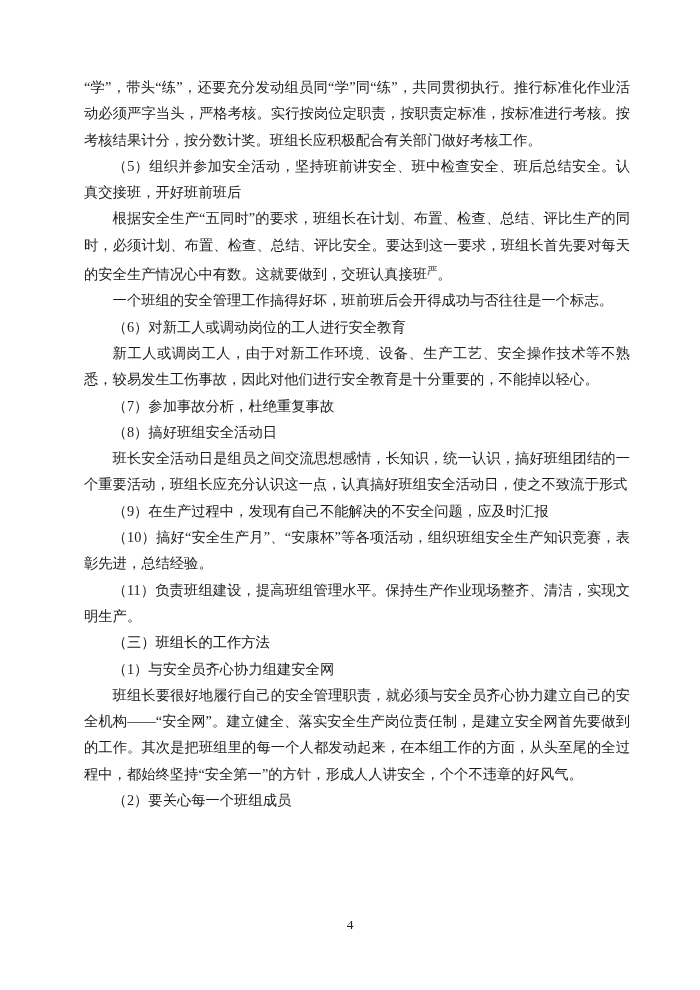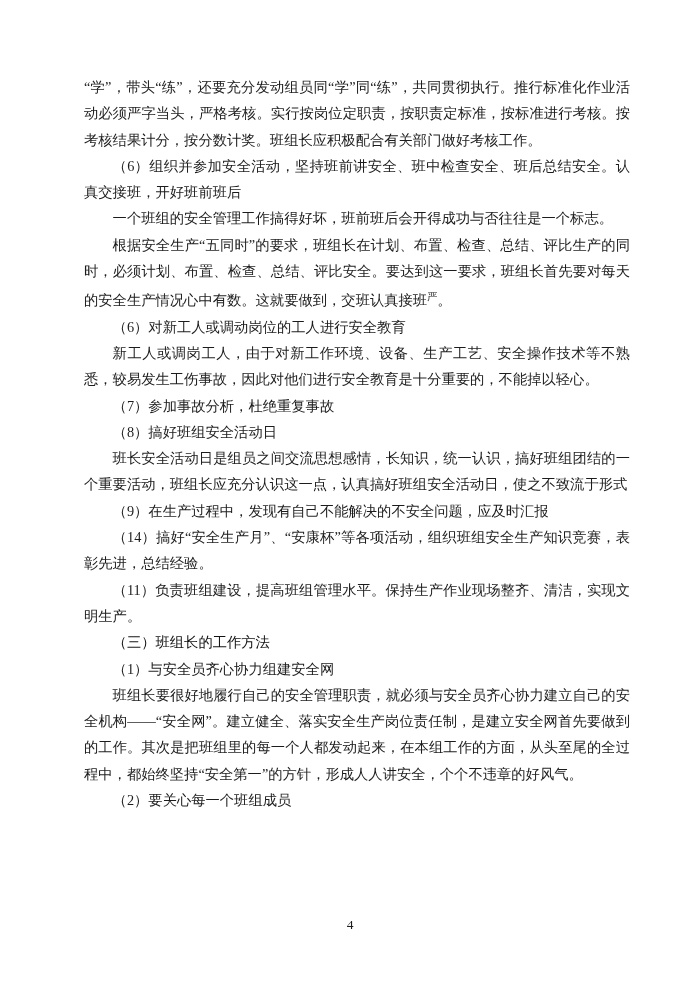--- a/index.html
+++ b/index.html
@@ -48,30 +48,30 @@
     line-height: 18px;
     color: #1c1c1c;
   }
 </style>
 </head>
 <body>
 
 <div class="page">
   <div class="content">
       <p class="para"><span>“学”，带头“练”，还要充分发动组员同“学”同“练”，共同贯彻执行。推行标准化作业活动必须严字当头，严格考核。实行按岗位定职责，按职责定标准，按标准进行考核。按考核结果计分，按分数计奖。班组长应积极配合有关部门做好考核工作。</span></p>
-      <p class="para indent"><span>（6）组织并参加安全活动，坚持班前讲安全、班中检查安全、班后总结安全。认真交接班，开好班前班后</span></p>
+      <p class="para indent"><span>（5）组织并参加安全活动，坚持班前讲安全、班中检查安全、班后总结安全。认真交接班，开好班前班后</span></p>
+      <p class="para indent"><span>根据安全生产“五同时”的要求，班组长在计划、布置、检查、总结、评比生产的同时，必须计划、布置、检查、总结、评比安全。要达到这一要求，班组长首先要对每天的安全生产情况心中有数。这就要做到，交班认真接班</span><span class="sup">严</span><span>。</span></p>
       <p class="para indent"><span>一个班组的安全管理工作搞得好坏，班前班后会开得成功与否往往是一个标志。</span></p>
-      <p class="para indent"><span>根据安全生产“五同时”的要求，班组长在计划、布置、检查、总结、评比生产的同时，必须计划、布置、检查、总结、评比安全。要达到这一要求，班组长首先要对每天的安全生产情况心中有数。这就要做到，交班认真接班</span><span class="sup">严</span><span>。</span></p>
       <p class="para indent"><span>（6）对新工人或调动岗位的工人进行安全教育</span></p>
       <p class="para indent"><span>新工人或调岗工人，由于对新工作环境、设备、生产工艺、安全操作技术等不熟悉，较易发生工伤事故，因此对他们进行安全教育是十分重要的，不能掉以轻心。</span></p>
       <p class="para indent"><span>（7）参加事故分析，杜绝重复事故</span></p>
       <p class="para indent"><span>（8）搞好班组安全活动日</span></p>
       <p class="para indent"><span>班长安全活动日是组员之间交流思想感情，长知识，统一认识，搞好班组团结的一个重要活动，班组长应充分认识这一点，认真搞好班组安全活动日，使之不致流于形式</span></p>
       <p class="para indent"><span>（9）在生产过程中，发现有自己不能解决的不安全问题，应及时汇报</span></p>
-      <p class="para indent"><span>（14）搞好“安全生产月”、“安康杯”等各项活动，组织班组安全生产知识竞赛，表彰先进，总结经验。</span></p>
+      <p class="para indent"><span>（10）搞好“安全生产月”、“安康杯”等各项活动，组织班组安全生产知识竞赛，表彰先进，总结经验。</span></p>
       <p class="para indent"><span>（11）负责班组建设，提高班组管理水平。保持生产作业现场整齐、清洁，实现文明生产。</span></p>
       <p class="para indent bold"><span>（三）班组长的工作方法</span></p>
       <p class="para indent"><span>（1）与安全员齐心协力组建安全网</span></p>
       <p class="para indent"><span>班组长要很好地履行自己的安全管理职责，就必须与安全员齐心协力建立自己的安全机构——“安全网”。建立健全、落实安全生产岗位责任制，是建立安全网首先要做到的工作。其次是把班组里的每一个人都发动起来，在本组工作的方面，从头至尾的全过程中，都始终坚持“安全第一”的方针，形成人人讲安全，个个不违章的好风气。</span></p>
       <p class="para indent"><span>（2）要关心每一个班组成员</span></p>
     </div>
   <div class="footer">
     <span>4</span>
   </div>
 </div>

